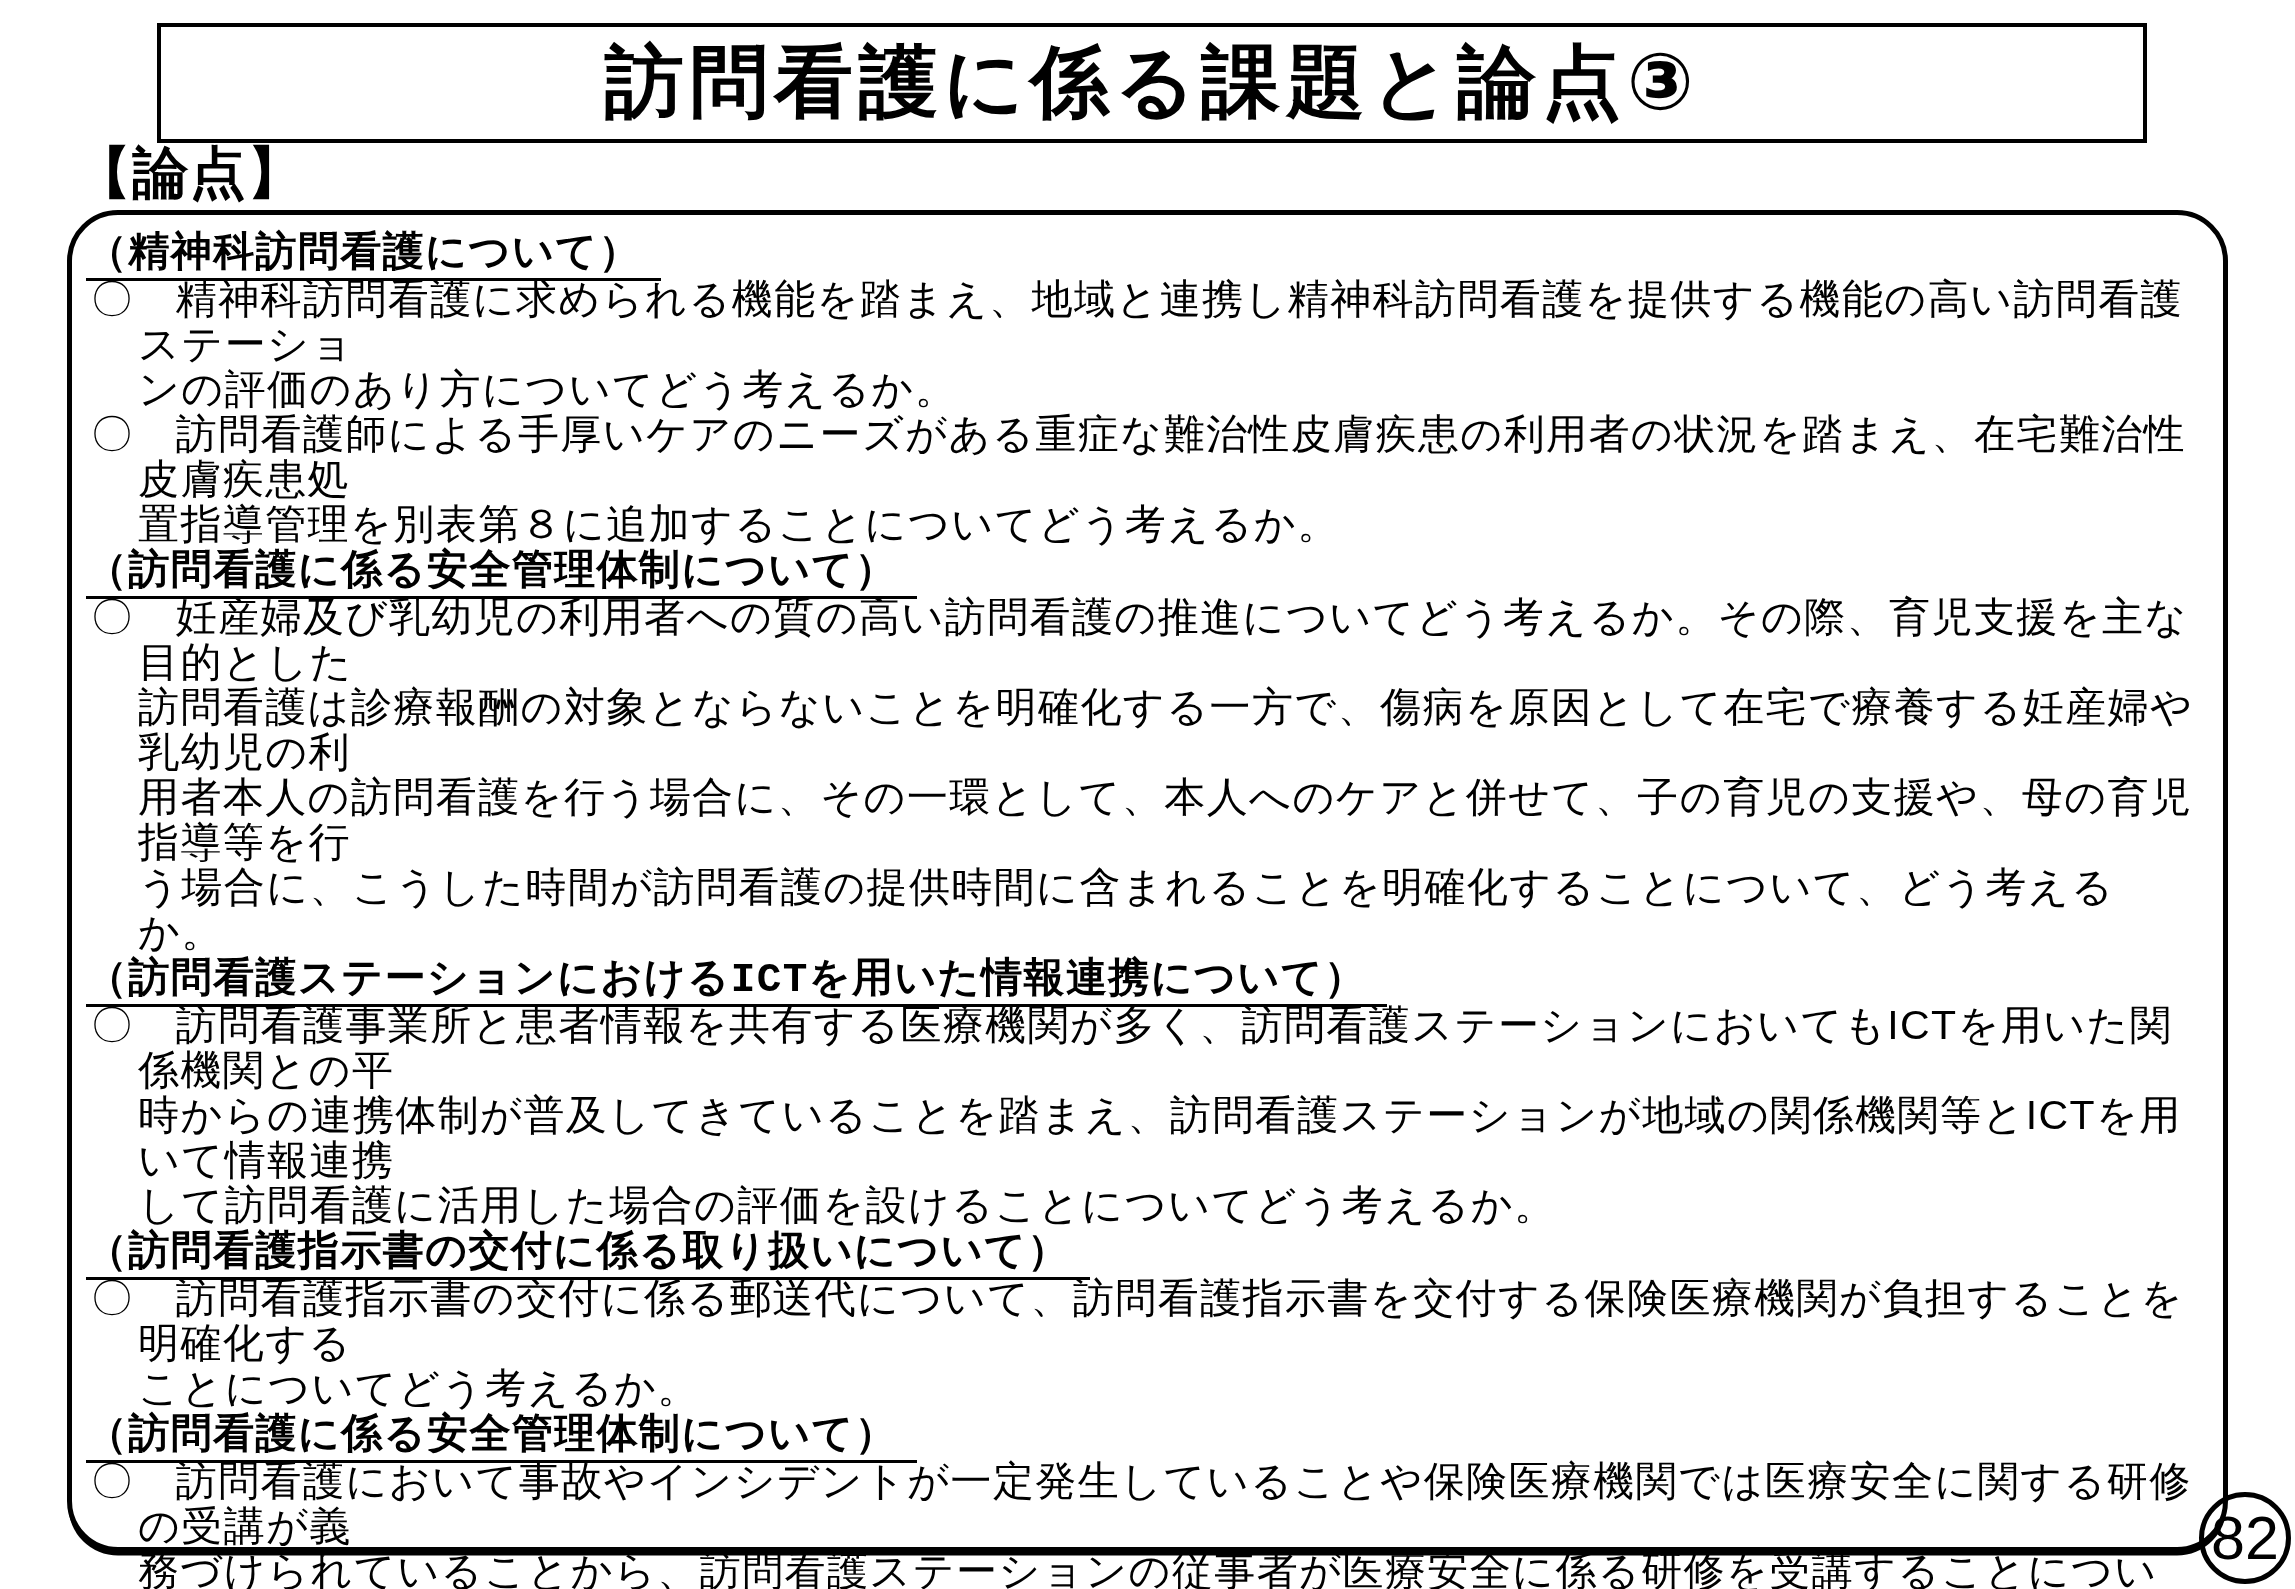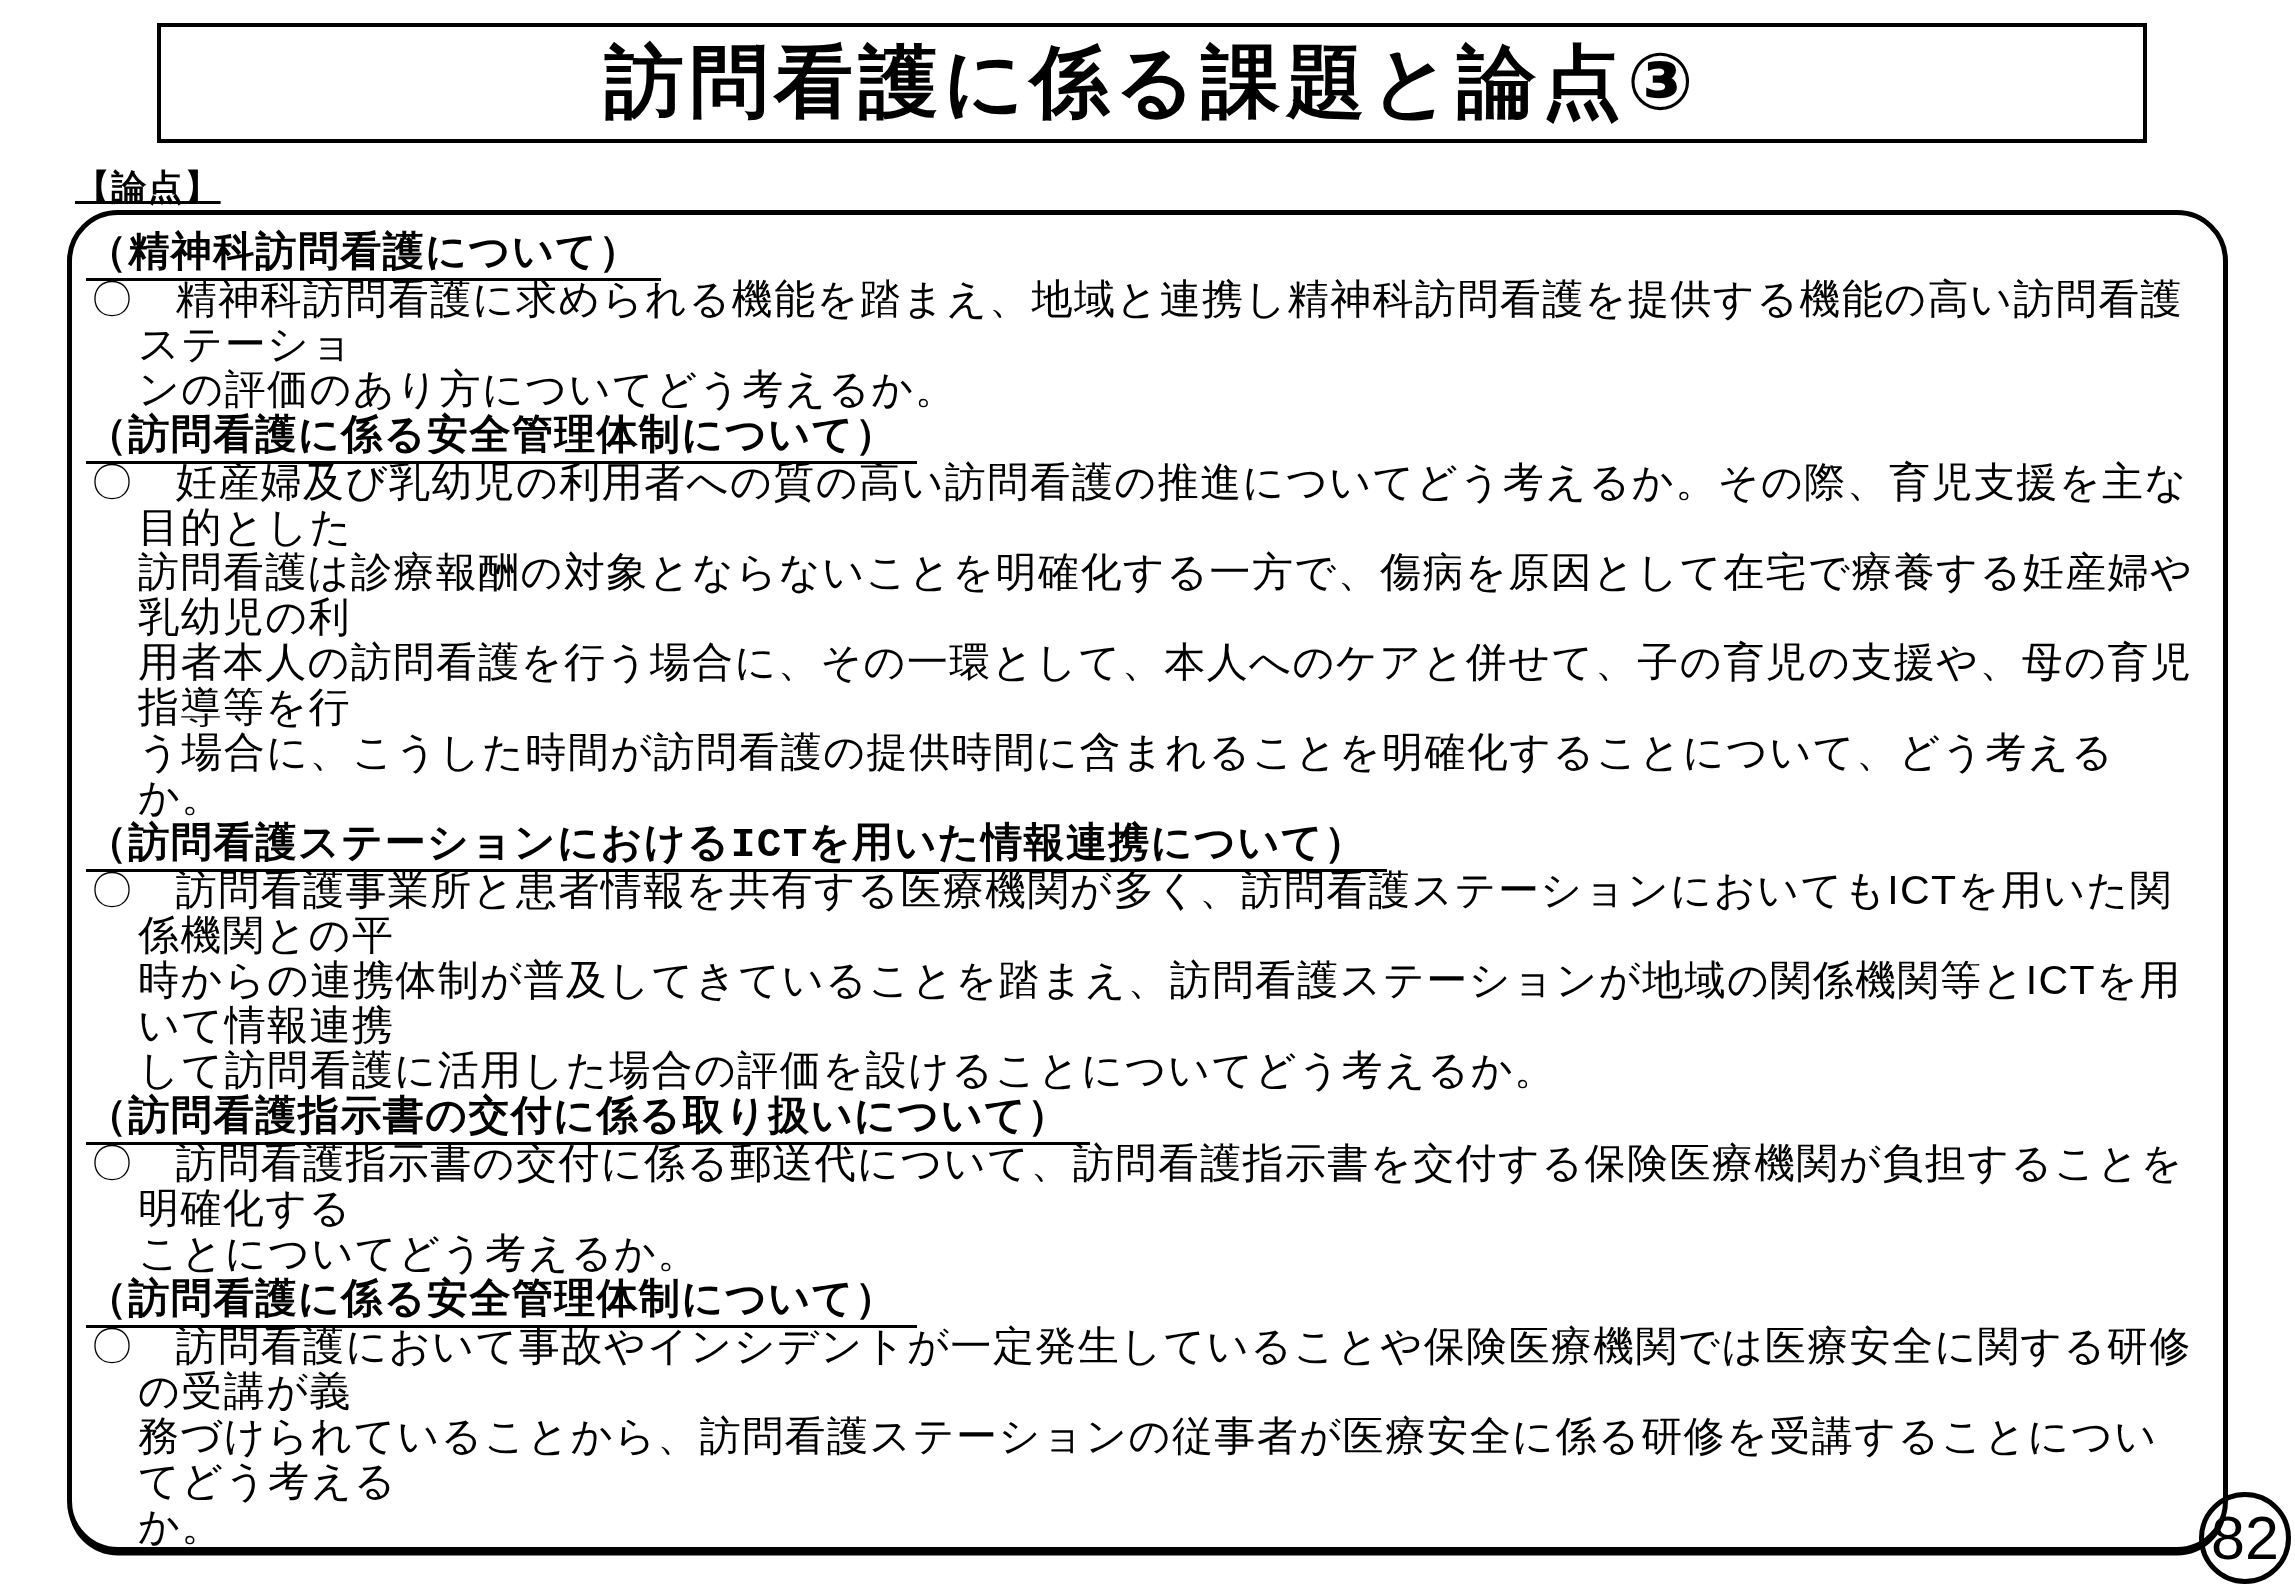--- a/index.html
+++ b/index.html
@@ -35,25 +35,24 @@
     margin: 0;
     font-size: 79px;
     font-weight: bold;
     letter-spacing: 5.7px;
     white-space: nowrap;
   }
   
   .ronten-label {
     position: absolute;
     left: 75px;
-    top: 164px;
-    font-size: 35px;
+    top: 136px;
+    font-size: 56px;
     font-weight: bold;
     letter-spacing: 1.4px;
-    text-decoration: underline;
   }
   
   .main-box {
     position: absolute;
     left: 67px;
     top: 210px;
     width: 2161px;
     height: 1342px;
     box-sizing: border-box;
     border: 5.7px solid #000000;
@@ -119,20 +118,22 @@
 
   <div class="main-box">
 
     <div class="section">
       <div class="topic-heading"><span class="heading-underline">（精神科訪問看護について）</span></div>
       <div class="topic-item">〇　精神科訪問看護に求められる機能を踏まえ、地域と連携し精神科訪問看護を提供する機能の高い訪問看護ステーショ
 ンの評価のあり方についてどう考えるか。</div>
     </div>
 
     <div class="section">
+      <div class="topic-item">〇　訪問看護師による手厚いケアのニーズがある重症な難治性皮膚疾患の利用者の状況を踏まえ、在宅難治性皮膚疾患処
+置指導管理を別表第８に追加することについてどう考えるか。</div>
     </div>
 
     <div class="section">
       <div class="topic-heading"><span class="heading-underline">（訪問看護に係る安全管理体制について）</span></div>
       <div class="topic-item">〇　妊産婦及び乳幼児の利用者への質の高い訪問看護の推進についてどう考えるか。その際、育児支援を主な目的とした
 訪問看護は診療報酬の対象とならないことを明確化する一方で、傷病を原因として在宅で療養する妊産婦や乳幼児の利
 用者本人の訪問看護を行う場合に、その一環として、本人へのケアと併せて、子の育児の支援や、母の育児指導等を行
 う場合に、こうした時間が訪問看護の提供時間に含まれることを明確化することについて、どう考えるか。</div>
     </div>
 

